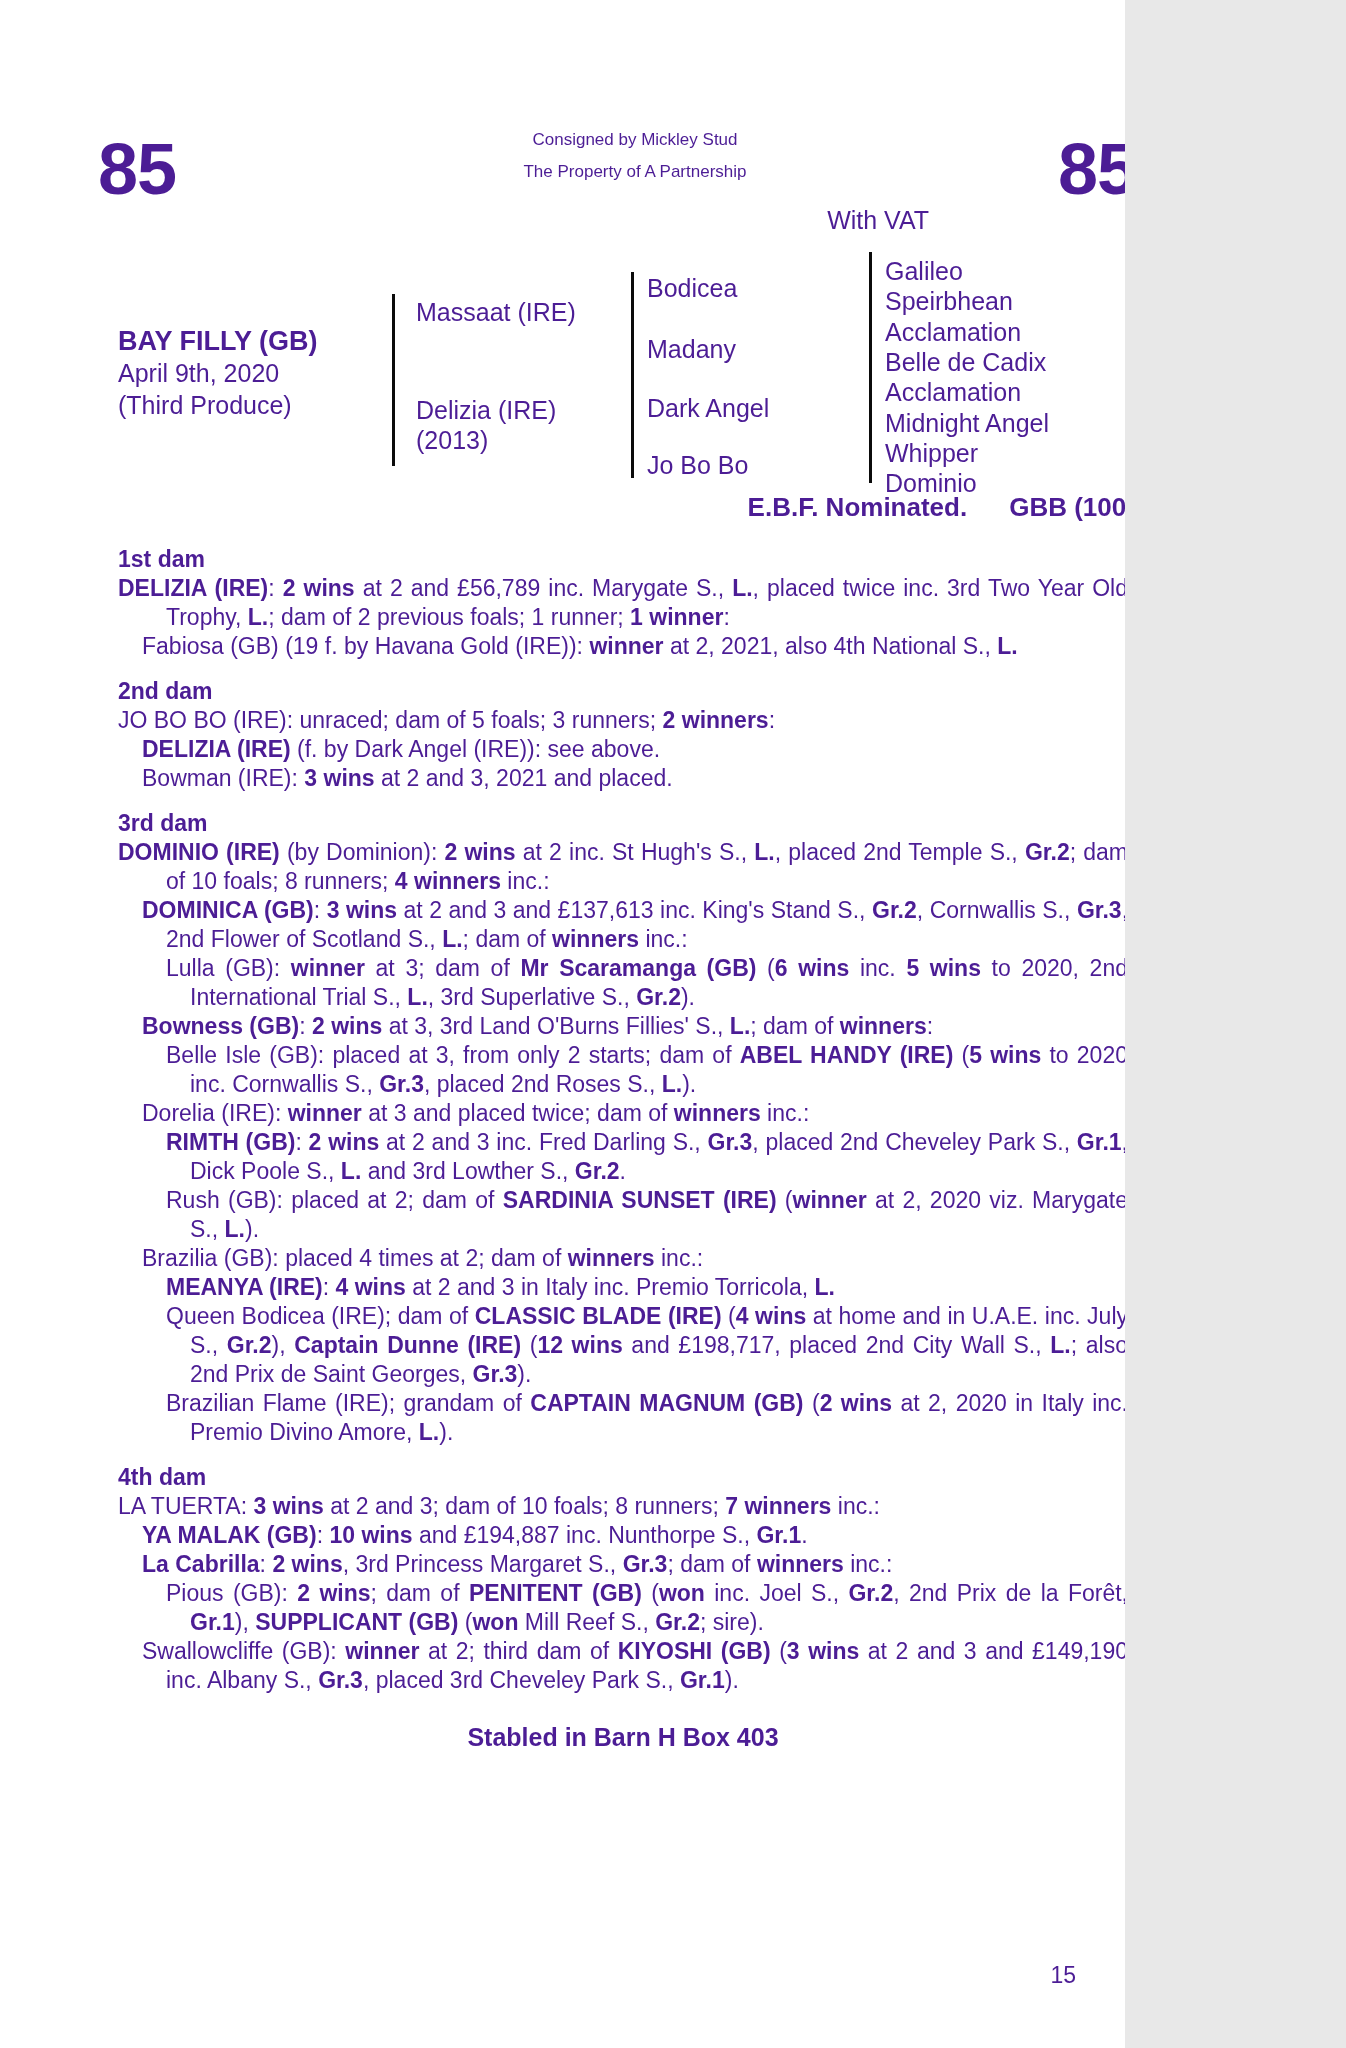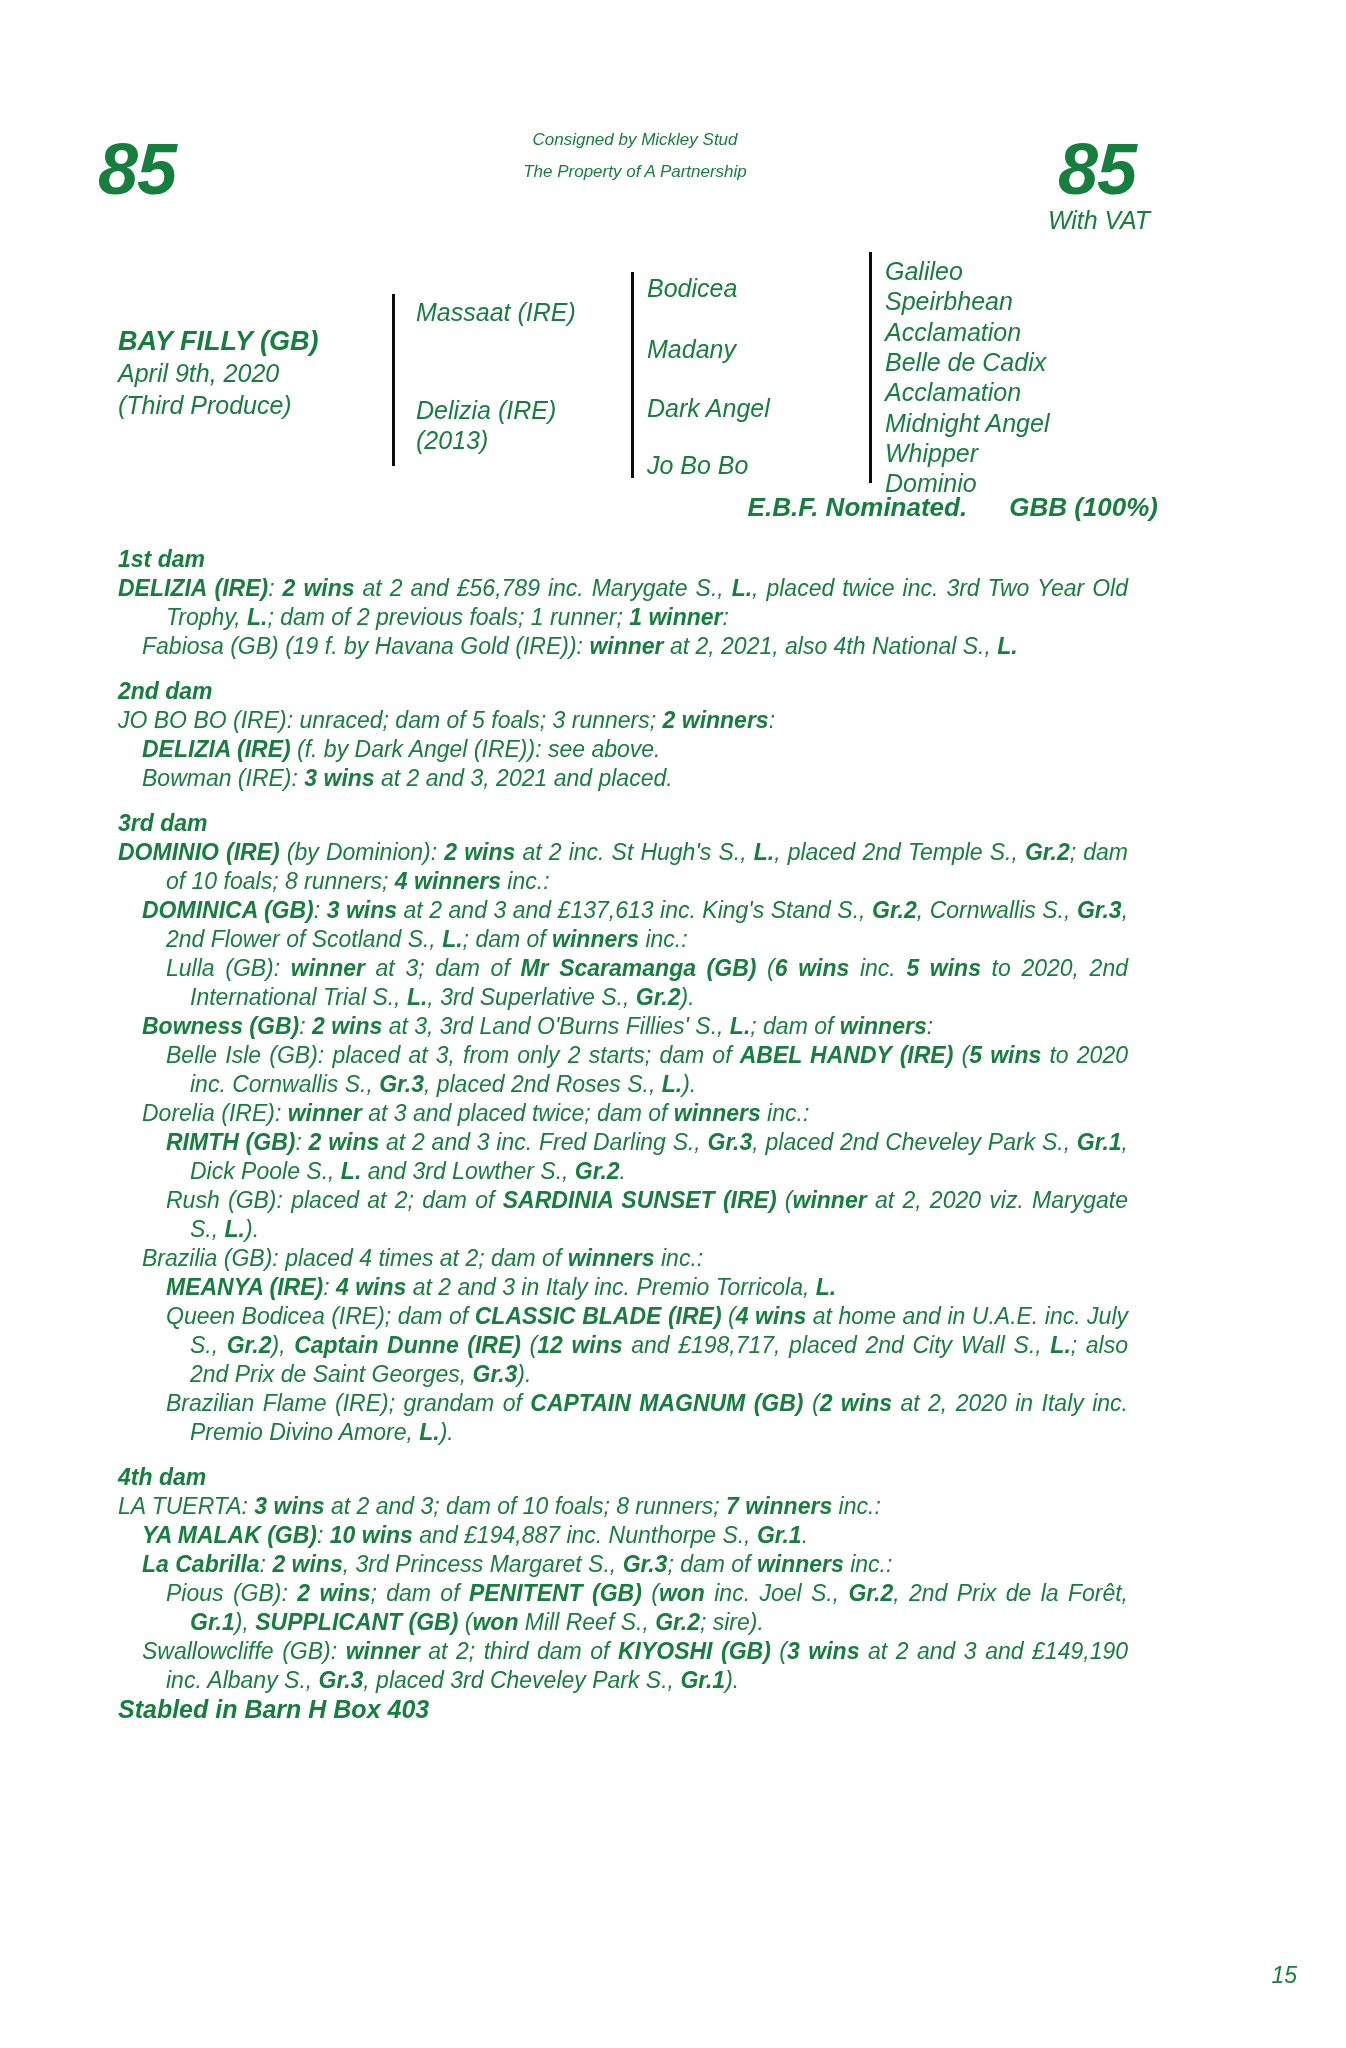--- a/index.html
+++ b/index.html
@@ -1,23 +1,22 @@
 <!DOCTYPE html>
 <html><head>
 <meta charset="utf-8">
 <style>
   html,body{margin:0;padding:0;background:#e8e8e8;}
   #page{
     position:relative;
-    width:1346px;height:2048px;
+    width:1125px;height:2048px;
     background:#ffffff;
     font-family:"Liberation Sans", sans-serif;
-    color:#15803d;
+    color:#4c1d95;
     overflow:hidden;
-    font-style:italic;
   }
   .abs{position:absolute;}
   .lot{
     font-size:72px;font-weight:bold;letter-spacing:-1px;line-height:1;
   }
   #lot-left{left:98px;top:133px;}
   #lot-right{left:1058px;top:133px;}
   #consignor-block{
     left:0;top:124px;width:1270px;text-align:center;
     font-size:17px;line-height:32px;
@@ -49,21 +48,21 @@
   }
   .section{margin-top:16px;}
   .section:first-child{margin-top:0;}
   .section-heading{font-weight:bold;}
   .para{text-align:justify;}
   .para.i0{padding-left:48px;text-indent:-48px;}
   .para.i1{padding-left:48px;text-indent:-24px;}
   .para.i2{padding-left:72px;text-indent:-24px;}
   .para .b{font-weight:bold;}
   #stabling-line{
-    text-align:left;
+    margin-top:28px;text-align:center;
     font-size:25px;font-weight:bold;
   }
   #page-number{
     right:49px;top:1962px;font-size:23px;
   }
 </style>
 </head>
 <body>
 
 <div id="page">

